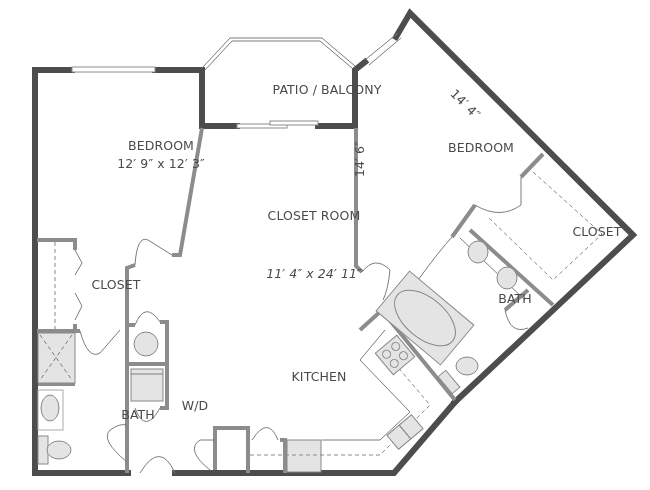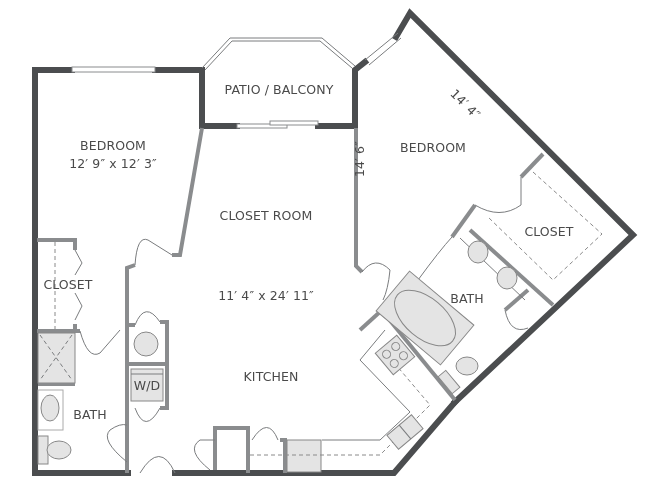--- a/index.html
+++ b/index.html
@@ -1,19 +1,19 @@
 <!DOCTYPE html>
 <html><head>
   <meta charset="utf-8">
   <style>
     html, body { margin: 0; padding: 0; background: #ffffff; }
     body { width: 650px; height: 490px; overflow: hidden; position: relative; }
     #plan { position: absolute; left: 0; top: 0; width: 650px; height: 490px; }
     .lbl { position: absolute; font-family: "DejaVu Sans", sans-serif; font-size: 12.5px; color: #4a4a4a; white-space: nowrap; letter-spacing: 0.1px; }
-    .center { transform: translateX(-50%); text-align: center; }
+    .center { transform: translateX(-50%); text-align: center; margin-left: 48px; }
     .wall-ext { stroke: #4b4d4f; stroke-width: 6; fill: none; stroke-linejoin: miter; stroke-linecap: square; }
     .wall-int { stroke: #8a8c8e; stroke-width: 4; fill: none; stroke-linecap: butt; }
     .thin { stroke: #7a7c7e; stroke-width: 1; fill: none; }
     .dash { stroke: #8a8a8a; stroke-width: 1; fill: none; stroke-dasharray: 4 3; }
     .fixture { fill: #e4e4e4; stroke: #888; stroke-width: 1; }
     .window { fill: #fff; stroke: #8a8c8e; stroke-width: 1; }
   </style>
 </head>
 <body>
 
@@ -141,26 +141,26 @@
     <ellipse class="fixture" cx="507" cy="278" rx="10" ry="11"></ellipse>
   </g>
 </svg>
 
 <div class="lbl center" style="left:113px; top:138px;">BEDROOM</div>
 <div class="lbl center" style="left:113px; top:156px;">12′ 9″ x 12′ 3″</div>
 
 <div class="lbl center" style="left:279px; top:82px;">PATIO / BALCONY</div>
 
 <div class="lbl center" style="left:266px; top:208px;">CLOSET ROOM</div>
-<div class="lbl center" style="left:266px; top:288px;">11′ 4″ x 24′ 11″</div>
+<div class="lbl center" style="left:266px; top:266px;font-style:italic;">11′ 4″ x 24′ 11″</div>
 
 <div class="lbl center" style="left:433px; top:140px;">BEDROOM</div>
 <div class="lbl" style="left:352px; top:177px; transform: rotate(-90deg); transform-origin: 0 0;">14′ 6″</div>
 <div class="lbl" style="left:458px; top:86px; transform: rotate(45deg); transform-origin: 0 0;">14′ 4″</div>
 
 <div class="lbl center" style="left:549px; top:224px;">CLOSET</div>
 <div class="lbl center" style="left:467px; top:291px;">BATH</div>
 
 <div class="lbl center" style="left:68px; top:277px;">CLOSET</div>
 <div class="lbl center" style="left:90px; top:407px;">BATH</div>
 
 <div class="lbl center" style="left:271px; top:369px;">KITCHEN</div>
-<div class="lbl center" style="left:147px; top:378px;">W/D</div>
+<div class="lbl center" style="left:147px; top:398px;">W/D</div>
 
 </body></html>

